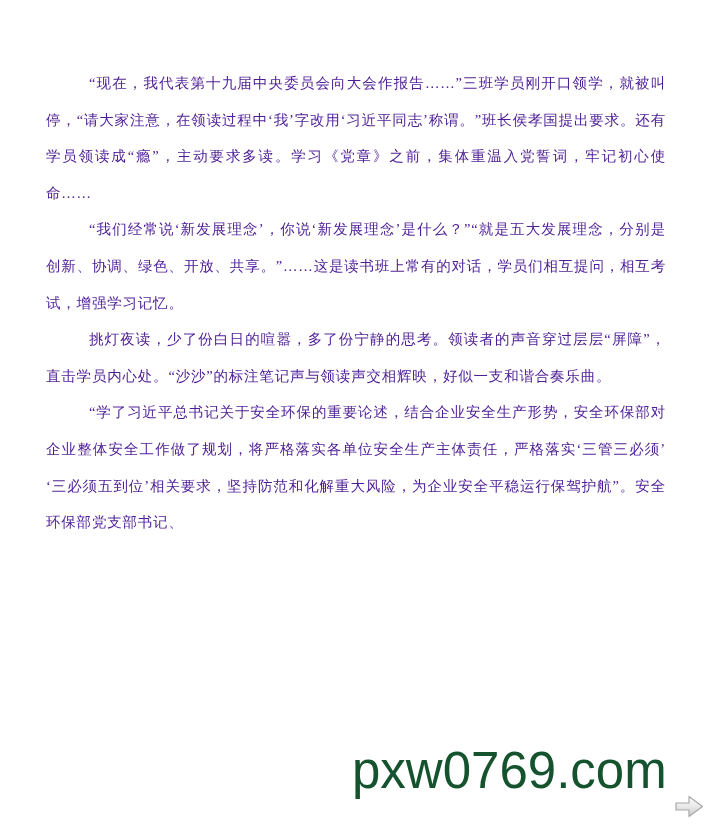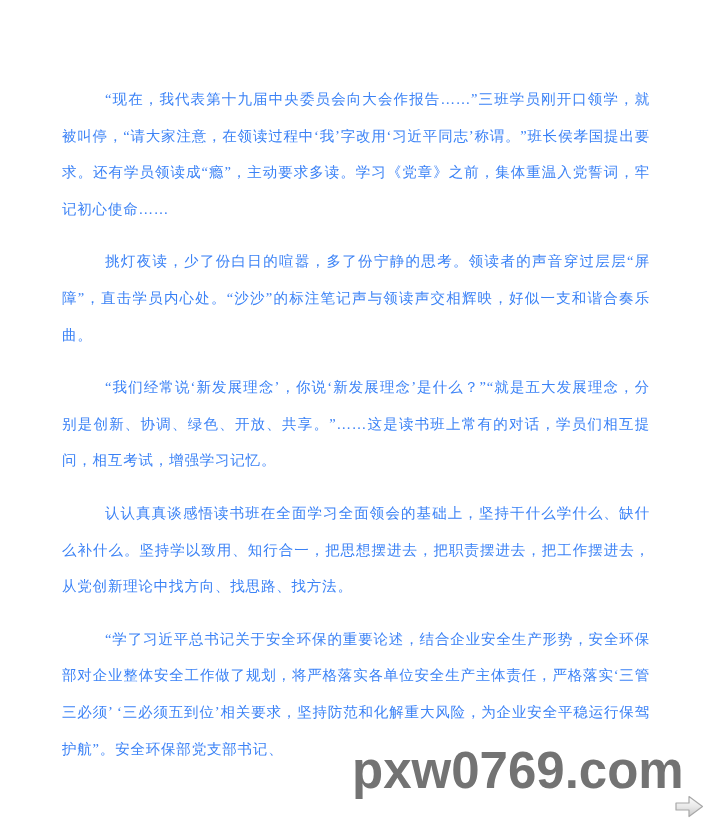--- a/index.html
+++ b/index.html
@@ -18,60 +18,59 @@
     position: absolute;
     left: 0;
     top: 0;
     width: 708px;
     height: 827px;
     box-sizing: border-box;
     padding: 65px 42px 0 46px;
     background: #ffffff;
   }
   .page p {
-    margin: 16px;
+    margin: 0;
     padding: 0;
-    color: #3b82f6;
+    color: #4c1d95;
     font-size: 14.5px;
     line-height: 36.6px;
     letter-spacing: 0.8px;
     text-align: justify;
     text-justify: inter-ideograph;
     text-indent: 43px;
     word-break: break-all;
   }
   .watermark {
     position: absolute;
     left: 352px;
     top: 742px;
     font-family: "Liberation Sans", "DejaVu Sans", sans-serif;
     font-size: 51px;
-    font-weight: 700;
-    color: #737373;
+    font-weight: 400;
+    color: #14532d;
     letter-spacing: 0px;
     line-height: 1.15;
     white-space: nowrap;
   }
   .next-arrow {
     position: absolute;
     right: 3px;
     bottom: 7px;
     width: 31px;
     height: 27px;
     cursor: pointer;
   }
 </style>
 </head>
 <body>
 
 <div class="page">
   <p>“现在，我代表第十九届中央委员会向大会作报告……”三班学员刚开口领学，就被叫停，“请大家注意，在领读过程中‘我’字改用‘习近平同志’称谓。”班长侯孝国提出要求。还有学员领读成“瘾”，主动要求多读。学习《党章》之前，集体重温入党誓词，牢记初心使命……</p>
+  <p>“我们经常说‘新发展理念’，你说‘新发展理念’是什么？”“就是五大发展理念，分别是创新、协调、绿色、开放、共享。”……这是读书班上常有的对话，学员们相互提问，相互考试，增强学习记忆。</p>
   <p>挑灯夜读，少了份白日的喧嚣，多了份宁静的思考。领读者的声音穿过层层“屏障”，直击学员内心处。“沙沙”的标注笔记声与领读声交相辉映，好似一支和谐合奏乐曲。</p>
-  <p>“我们经常说‘新发展理念’，你说‘新发展理念’是什么？”“就是五大发展理念，分别是创新、协调、绿色、开放、共享。”……这是读书班上常有的对话，学员们相互提问，相互考试，增强学习记忆。</p>
-  <p>认认真真谈感悟读书班在全面学习全面领会的基础上，坚持干什么学什么、缺什么补什么。坚持学以致用、知行合一，把思想摆进去，把职责摆进去，把工作摆进去，从党创新理论中找方向、找思路、找方法。</p>
   <p>“学了习近平总书记关于安全环保的重要论述，结合企业安全生产形势，安全环保部对企业整体安全工作做了规划，将严格落实各单位安全生产主体责任，严格落实‘三管三必须’ ‘三必须五到位’相关要求，坚持防范和化解重大风险，为企业安全平稳运行保驾护航”。安全环保部党支部书记、</p>
 </div>
 
 <div class="watermark">pxw0769.com</div>
 
 <svg class="next-arrow" viewBox="0 0 31 27" xmlns="http://www.w3.org/2000/svg">
   <defs>
     <linearGradient id="arrowGrad" x1="0" y1="0" x2="0" y2="1">
       <stop offset="0" stop-color="#fdfdfd"></stop>
       <stop offset="0.5" stop-color="#e9e9e9"></stop>

